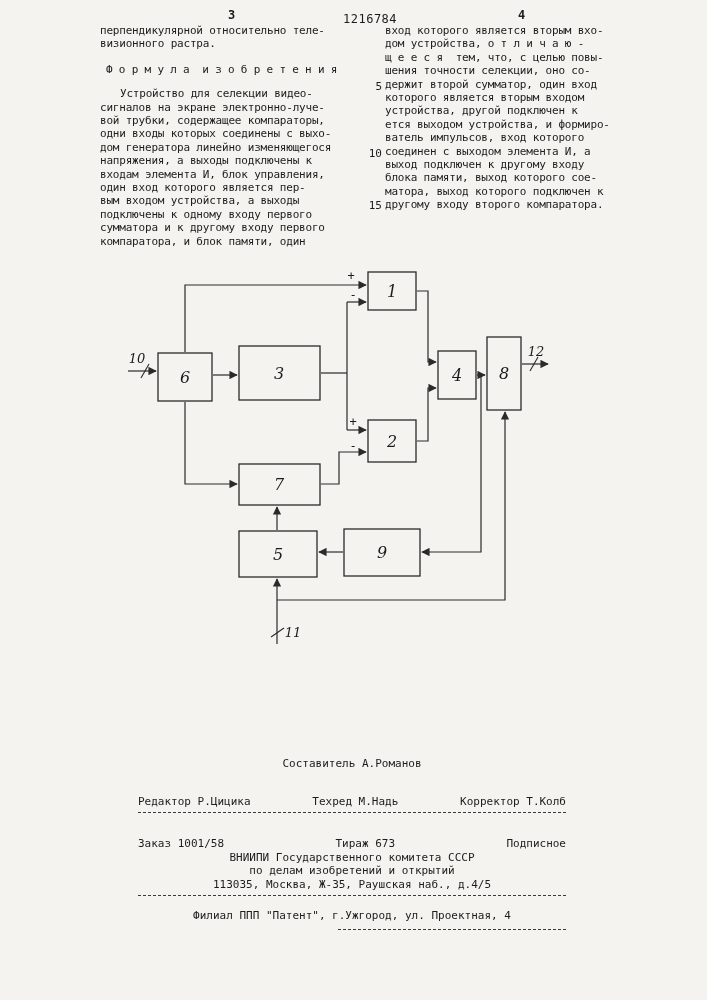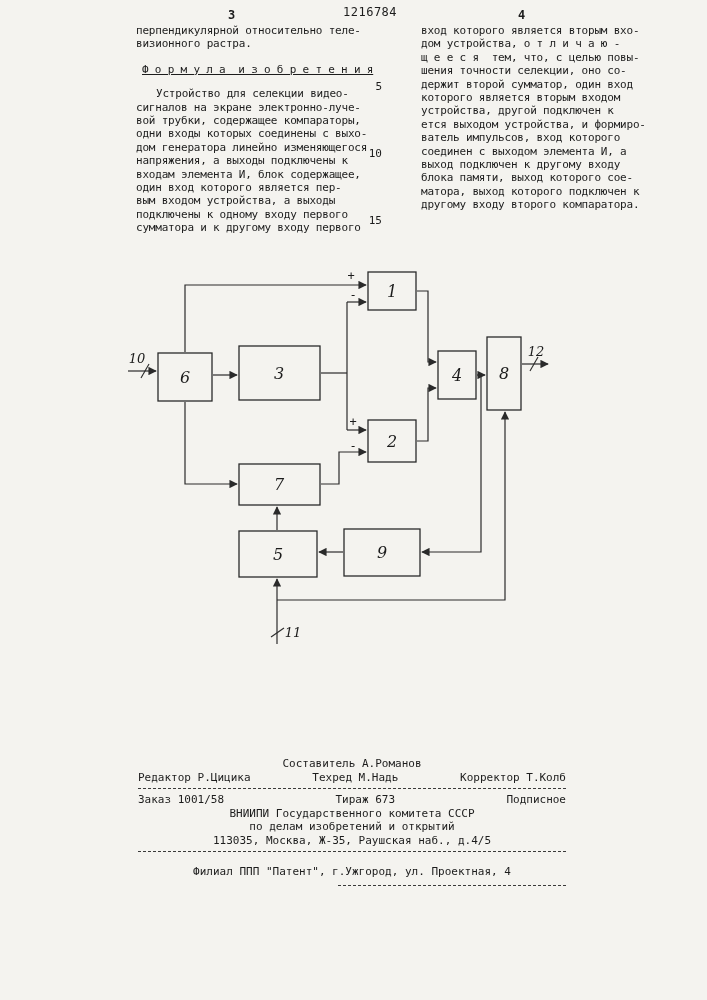--- a/index.html
+++ b/index.html
@@ -11,46 +11,46 @@
     font-family:"DejaVu Sans Mono", monospace;
     color:#1c1c1c;
     overflow:hidden;
   }
   .page * { box-sizing:border-box; }
 
   
   .hdr-num { position:absolute; top:8px; font-size:12px; font-weight:bold; }
   .hdr-left { left:228px; }
   .hdr-right { left:518px; }
-  .hdr-patent { position:absolute; top:5px; left:343px; font-size:12px; letter-spacing:0.5px; }
+  .hdr-patent { position:absolute; top:12px; left:343px; font-size:12px; letter-spacing:0.5px; }
 
   
   .col { position:absolute; top:24px; width:242px; font-size:11px; line-height:13.4px; }
-  .col .line { white-space:pre; letter-spacing:-0.2px;margin-left:36px; }
+  .col .line { white-space:pre; letter-spacing:-0.2px; }
   .col-left  { left:100px; }
   .col-right { left:385px; }
-  .formula-heading { margin:12px 0 11px 0; padding-left:6px;text-decoration:underline; }
+  .formula-heading { margin:12px 0 11px 0; padding-left:6px; }
   .claim-first { padding-left:20px; }
 
   .margin-num { position:absolute; left:364px; width:18px; font-size:11px; text-align:right; }
 
   
   .diagram { position:absolute; left:0; top:255px; }
   .diagram rect { fill:none; stroke:#2a2a2a; stroke-width:1.3; }
   .diagram .wire { fill:none; stroke:#2a2a2a; stroke-width:1.2; }
   .diagram .slash { stroke:#2a2a2a; stroke-width:1.1; }
   .diagram text.blk { font:italic 16px "DejaVu Serif", serif; fill:#1c1c1c; text-anchor:middle; }
   .diagram text.port { font:italic 13px "DejaVu Serif", serif; fill:#1c1c1c; text-anchor:middle; }
   .diagram text.sign { font:12px "DejaVu Sans Mono", monospace; fill:#1c1c1c; text-anchor:middle; }
 
   
   .footer { position:absolute; left:138px; top:757px; width:428px; font-size:11px; line-height:13.5px; }
   .footer .frow { white-space:pre; }
   .f-center { text-align:center; }
-  .f-split { display:flex; justify-content:space-between; }
+  .f-split { display:flex; justify-content:space-between;margin-top:24px; }
   .sep { border-top:1.5px dashed #3a3a3a; height:0; margin:4px 0 4px 0; }
   .sep-gap { margin-top:13px; }
   .sep-short { width:228px; margin-left:200px; margin-top:6px; }
 </style>
 </head>
 <body>
 
 <div class="page">
 
   <span class="hdr-num hdr-left">3</span>
@@ -60,30 +60,31 @@
   <div class="col col-left">
     <div class="line">перпендикулярной относительно теле-</div>
     <div class="line">визионного растра.</div>
     <div class="line formula-heading">Ф о р м у л а  и з о б р е т е н и я</div>
     <div class="line claim-first">Устройство для селекции видео-</div>
     <div class="line">сигналов на экране электронно-луче-</div>
     <div class="line">вой трубки, содержащее компараторы,</div>
     <div class="line">одни входы которых соединены с выхо-</div>
     <div class="line">дом генератора линейно изменяющегося</div>
     <div class="line">напряжения, а выходы подключены к</div>
-    <div class="line">входам элемента И, блок содержащее,</div>
+    <div class="line">входам элемента И, блок управления,</div>
     <div class="line">один вход которого является пер-</div>
     <div class="line">вым входом устройства, а выходы</div>
     <div class="line">подключены к одному входу первого</div>
     <div class="line">сумматора и к другому входу первого</div>
+    <div class="line">компаратора, и блок памяти, один</div>
   </div>
 
   <span class="margin-num" style="top:80px">5</span>
   <span class="margin-num" style="top:147px">10</span>
-  <span class="margin-num" style="top:214px">15</span>
+  <span class="margin-num" style="top:199px">15</span>
 
   <div class="col col-right">
     <div class="line">вход которого является вторым вхо-</div>
     <div class="line">дом устройства, о т л и ч а ю -</div>
     <div class="line">щ е е с я  тем, что, с целью повы-</div>
     <div class="line">шения точности селекции, оно со-</div>
     <div class="line">держит второй сумматор, один вход</div>
     <div class="line">которого является вторым входом</div>
     <div class="line">устройства, другой подключен к</div>
     <div class="line">ется выходом устройства, и формиро-</div>

